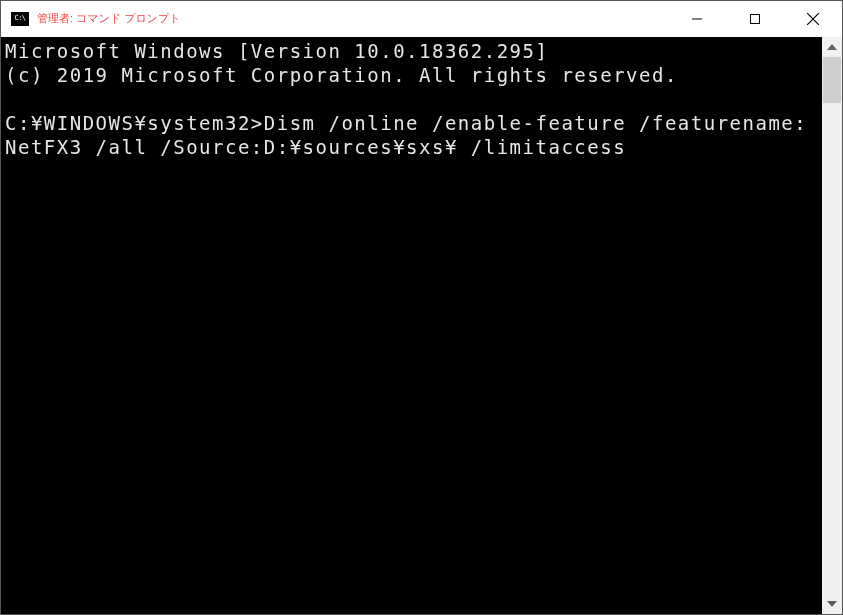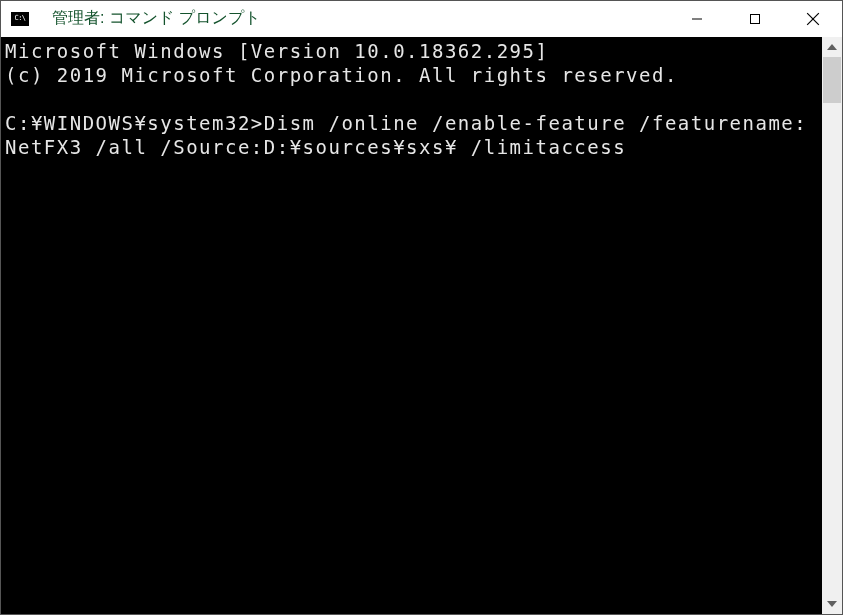--- a/index.html
+++ b/index.html
@@ -31,23 +31,22 @@
     }
     .titlebar-icon-text {
       color: #fff;
       font-size: 7px;
       font-family: "Consolas", monospace;
       letter-spacing: -0.5px;
       line-height: 1;
     }
     .titlebar-title {
       flex: 1;
-      font-size: 16px;
-      color: #14532d;
-      margin-left: 15px;
+      font-size: 11px;
+      color: #ef4444;
     }
     .win-controls {
       display: flex;
       height: 100%;
     }
     .win-btn {
       width: 58px;
       height: 100%;
       display: flex;
       align-items: center;

